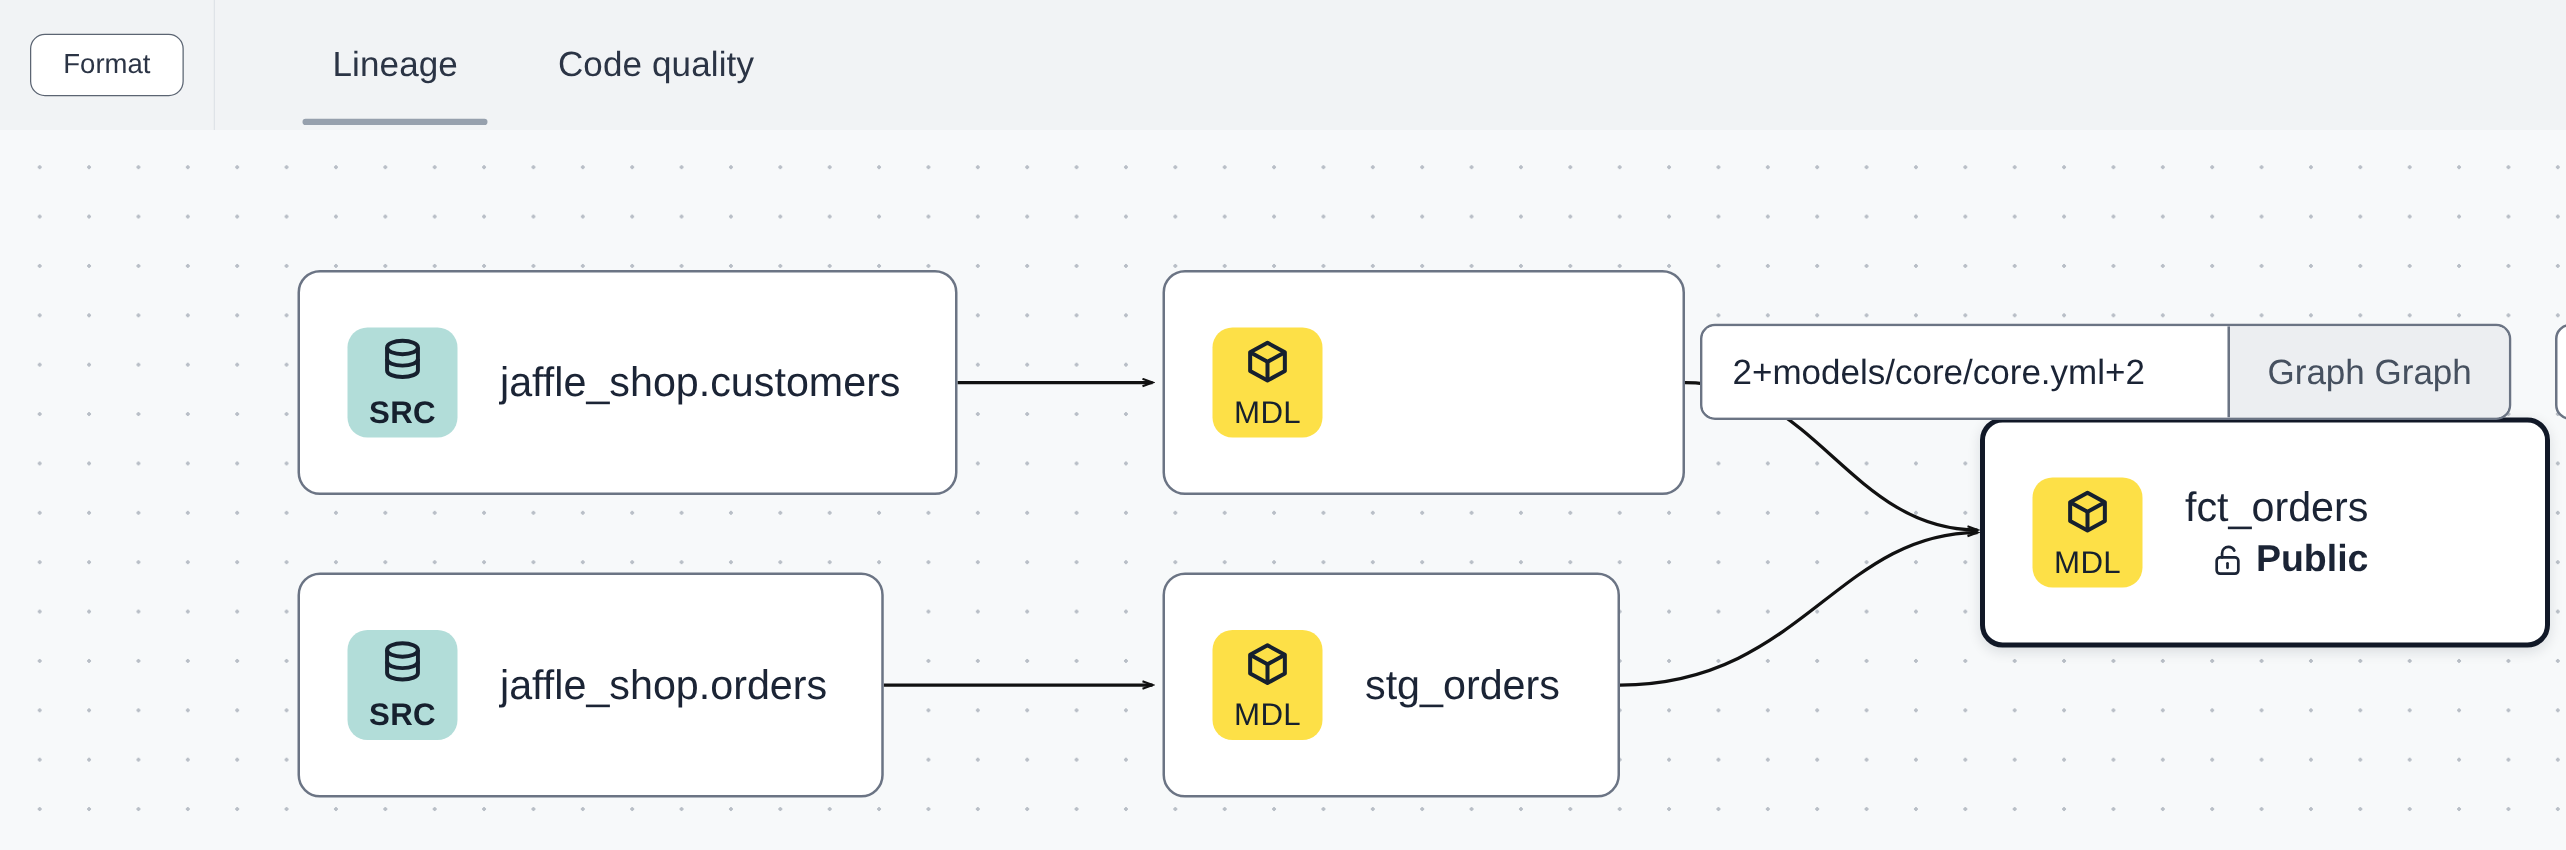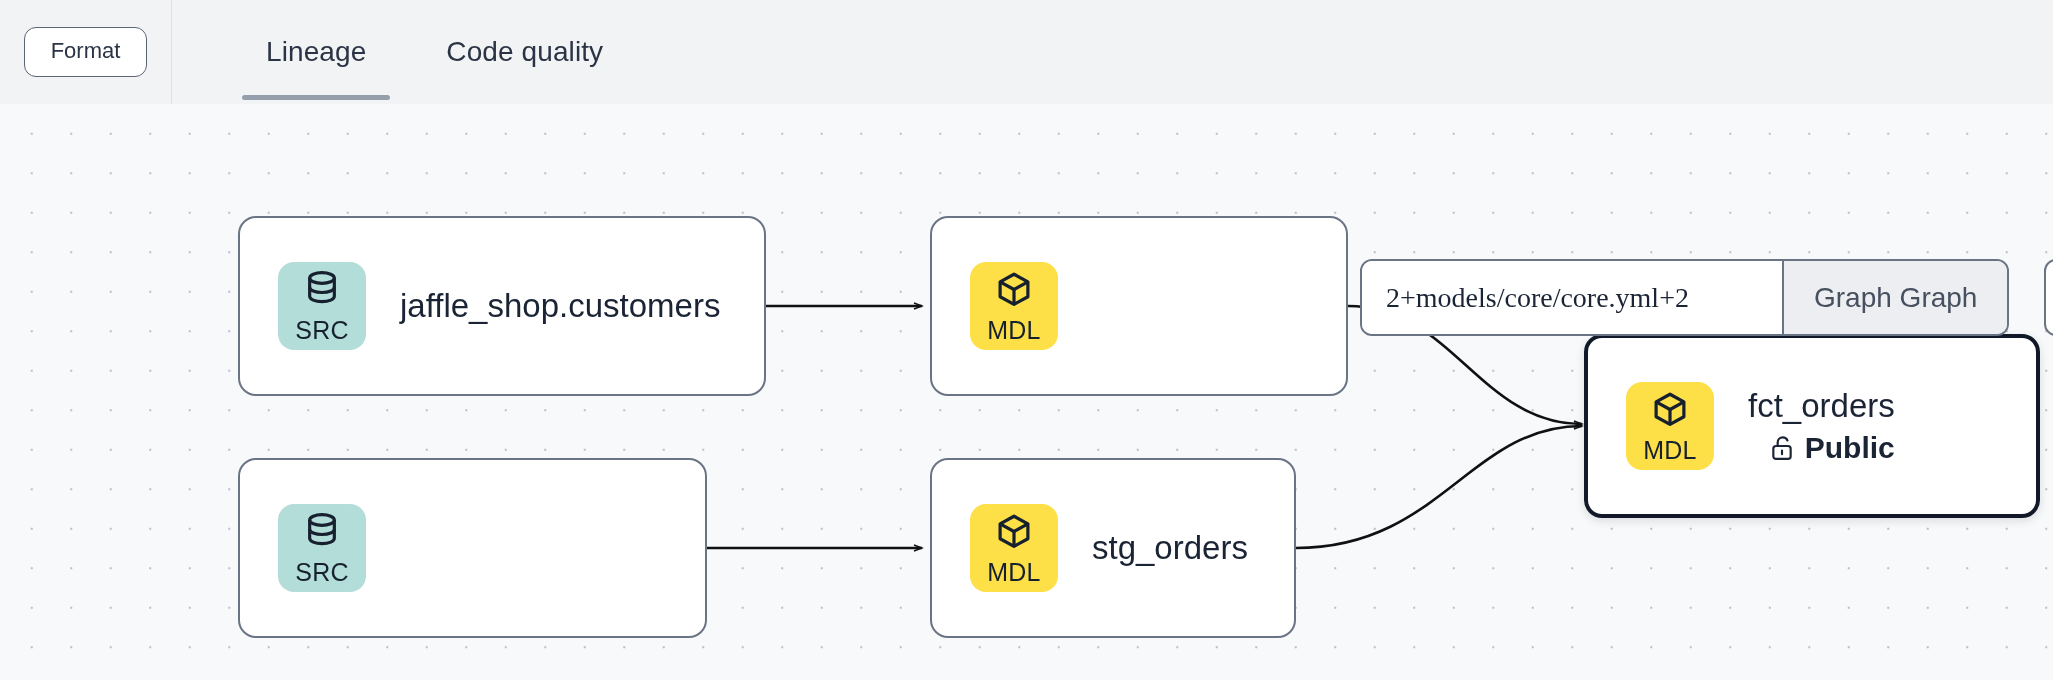--- a/index.html
+++ b/index.html
@@ -120,21 +120,21 @@
     width: 88px;
     height: 88px;
     border-radius: 16px;
     margin-left: 38px;
     display: flex;
     flex-direction: column;
     align-items: center;
     justify-content: center;
     flex: none;
   }
-  .badge.src { background: #b2ddd9; }
+  .badge.src { background: #b2ddd9; font-weight: bold; }
   .badge.mdl { background: #fde047; }
   .badge svg { display: block; }
   .badge-label {
     font-size: 25px;
     color: #16202e;
     line-height: 1;
     margin-top: 5px;
     letter-spacing: 0.2px;
   }
   .node-text {
@@ -174,21 +174,21 @@
     border-radius: 12px;
     overflow: hidden;
     background: #ffffff;
     box-sizing: border-box;
   }
   .selector-input {
     width: 420px;
     border: none;
     outline: none;
     background: #ffffff;
-    font-family: Liberation Serif, serif;
+    font-family: Liberation Sans, sans-serif;
     font-size: 28px;
     color: #1b2435;
     padding: 0 24px;
     box-sizing: border-box;
   }
   .selector-btn {
     border: none;
     border-left: 2px solid #6b7484;
     background: #eceef1;
     font-family: "Liberation Sans", sans-serif;
@@ -277,20 +277,23 @@
 
     <div class="node" style="left:238px; top:354px; width:469px; height:180px;">
       <div class="badge src">
         <svg width="40" height="44" viewBox="0 0 24 26" fill="none">
           <ellipse cx="12" cy="5.2" rx="7.4" ry="3.2" stroke="#16202e" stroke-width="1.9"></ellipse>
           <path d="M4.6 5.2 V16.2 C4.6 18 7.9 19.4 12 19.4 C16.1 19.4 19.4 18 19.4 16.2 V5.2" stroke="#16202e" stroke-width="1.9" fill="none"></path>
           <path d="M4.6 10.7 C4.6 12.5 7.9 13.9 12 13.9 C16.1 13.9 19.4 12.5 19.4 10.7" stroke="#16202e" stroke-width="1.9" fill="none"></path>
         </svg>
         <span class="badge-label">SRC</span>
       </div>
+      <div class="node-text">
+        <div class="node-title">jaffle_shop.orders</div>
+      </div>
     </div>
 
     <div class="node" style="left:930px; top:354px; width:366px; height:180px;">
       <div class="badge mdl">
         <svg width="42" height="44" viewBox="0 0 24 26" fill="none">
           <path d="M12 3.1 L20.2 7.6 L20.2 16.4 L12 20.9 L3.8 16.4 L3.8 7.6 Z" stroke="#16202e" stroke-width="1.9" stroke-linejoin="round" fill="none"></path>
           <path d="M3.8 7.6 L12 12.1 L20.2 7.6" stroke="#16202e" stroke-width="1.9" stroke-linejoin="round" fill="none"></path>
           <path d="M12 12.1 L12 20.9" stroke="#16202e" stroke-width="1.9" fill="none"></path>
         </svg>
         <span class="badge-label">MDL</span>

